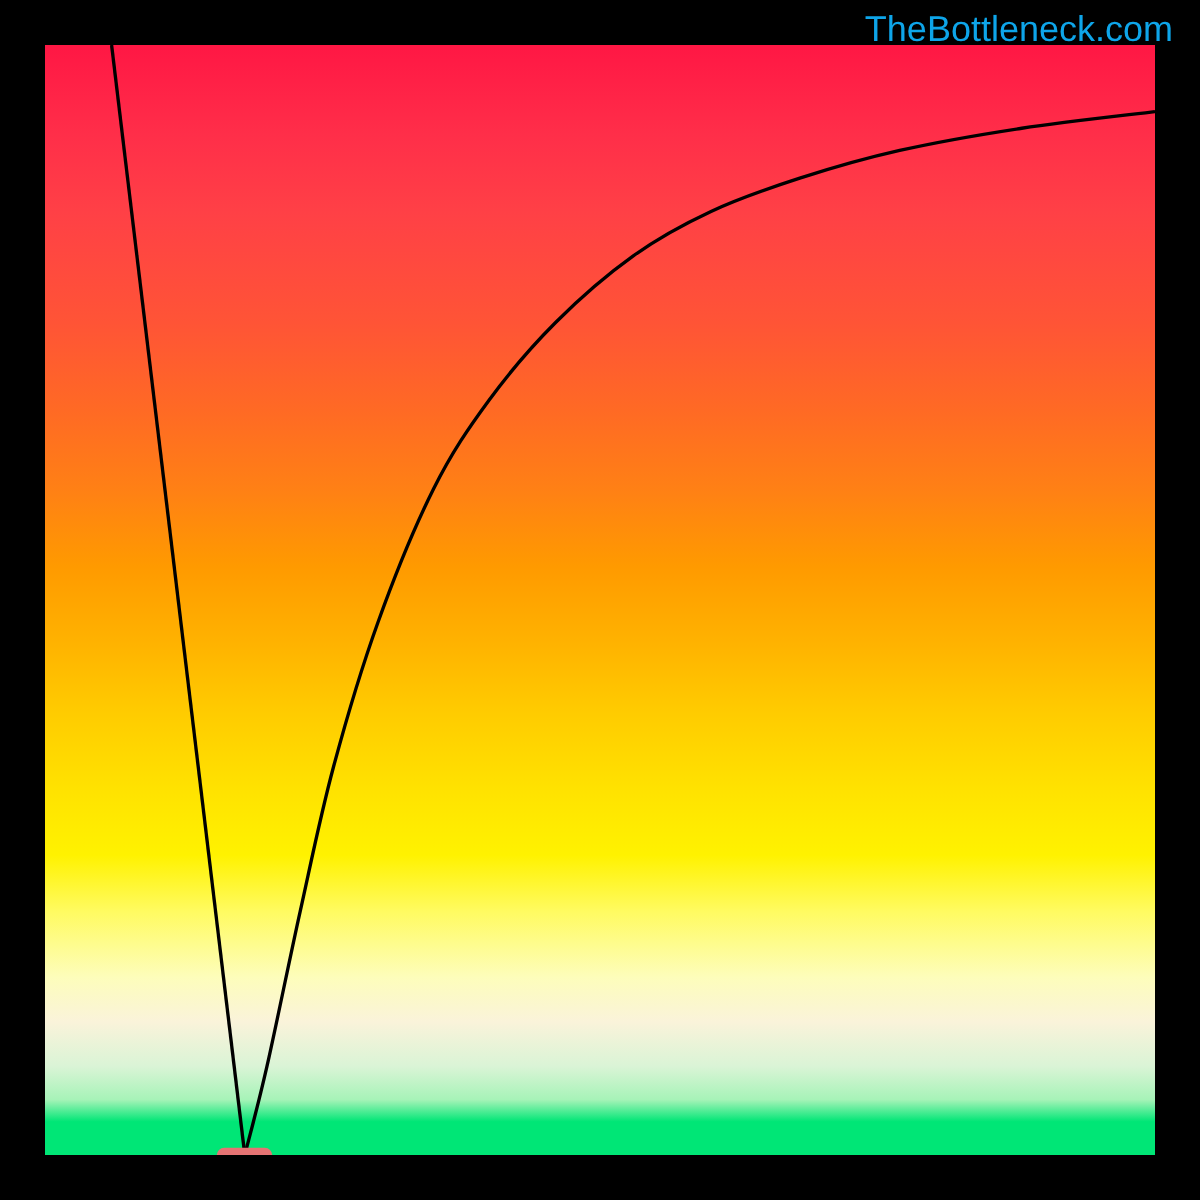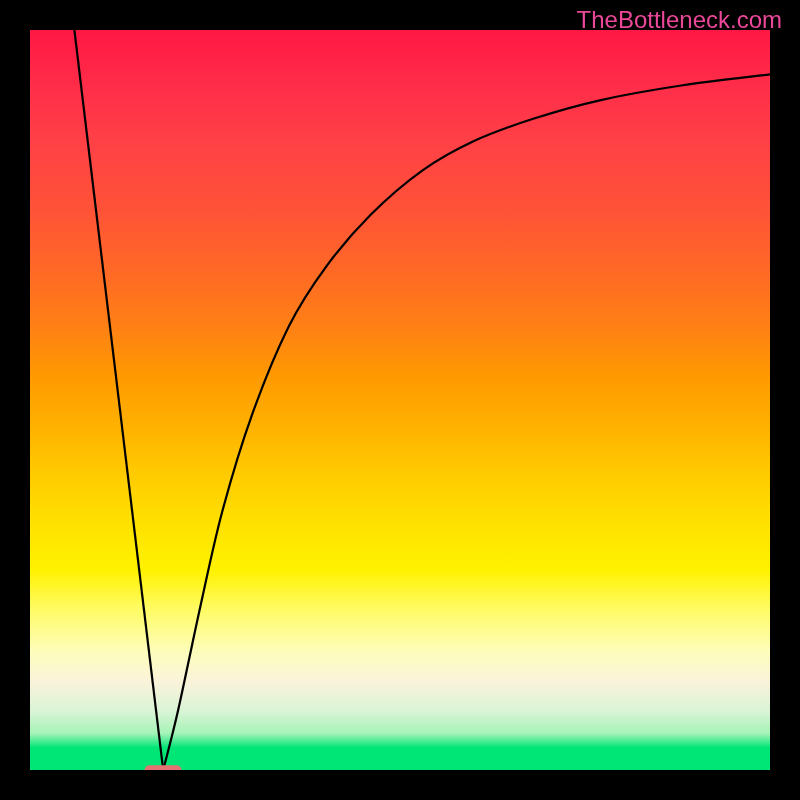--- a/index.html
+++ b/index.html
@@ -11,21 +11,21 @@
       width: 800px;
       height: 800px;
       background: #000;
       position: relative;
       font-family: Arial, sans-serif;
     }
     .watermark {
       position: absolute;
       top: 6px;
       right: 18px;
-      color: #ec4899;
+      color: #0ea5e9;
       font-size: 24px;
       font-weight: normal;
       z-index: 10;
     }
     .plot-area {
       position: absolute;
       left: 30px;
       top: 30px;
       width: 740px;
       height: 740px;

